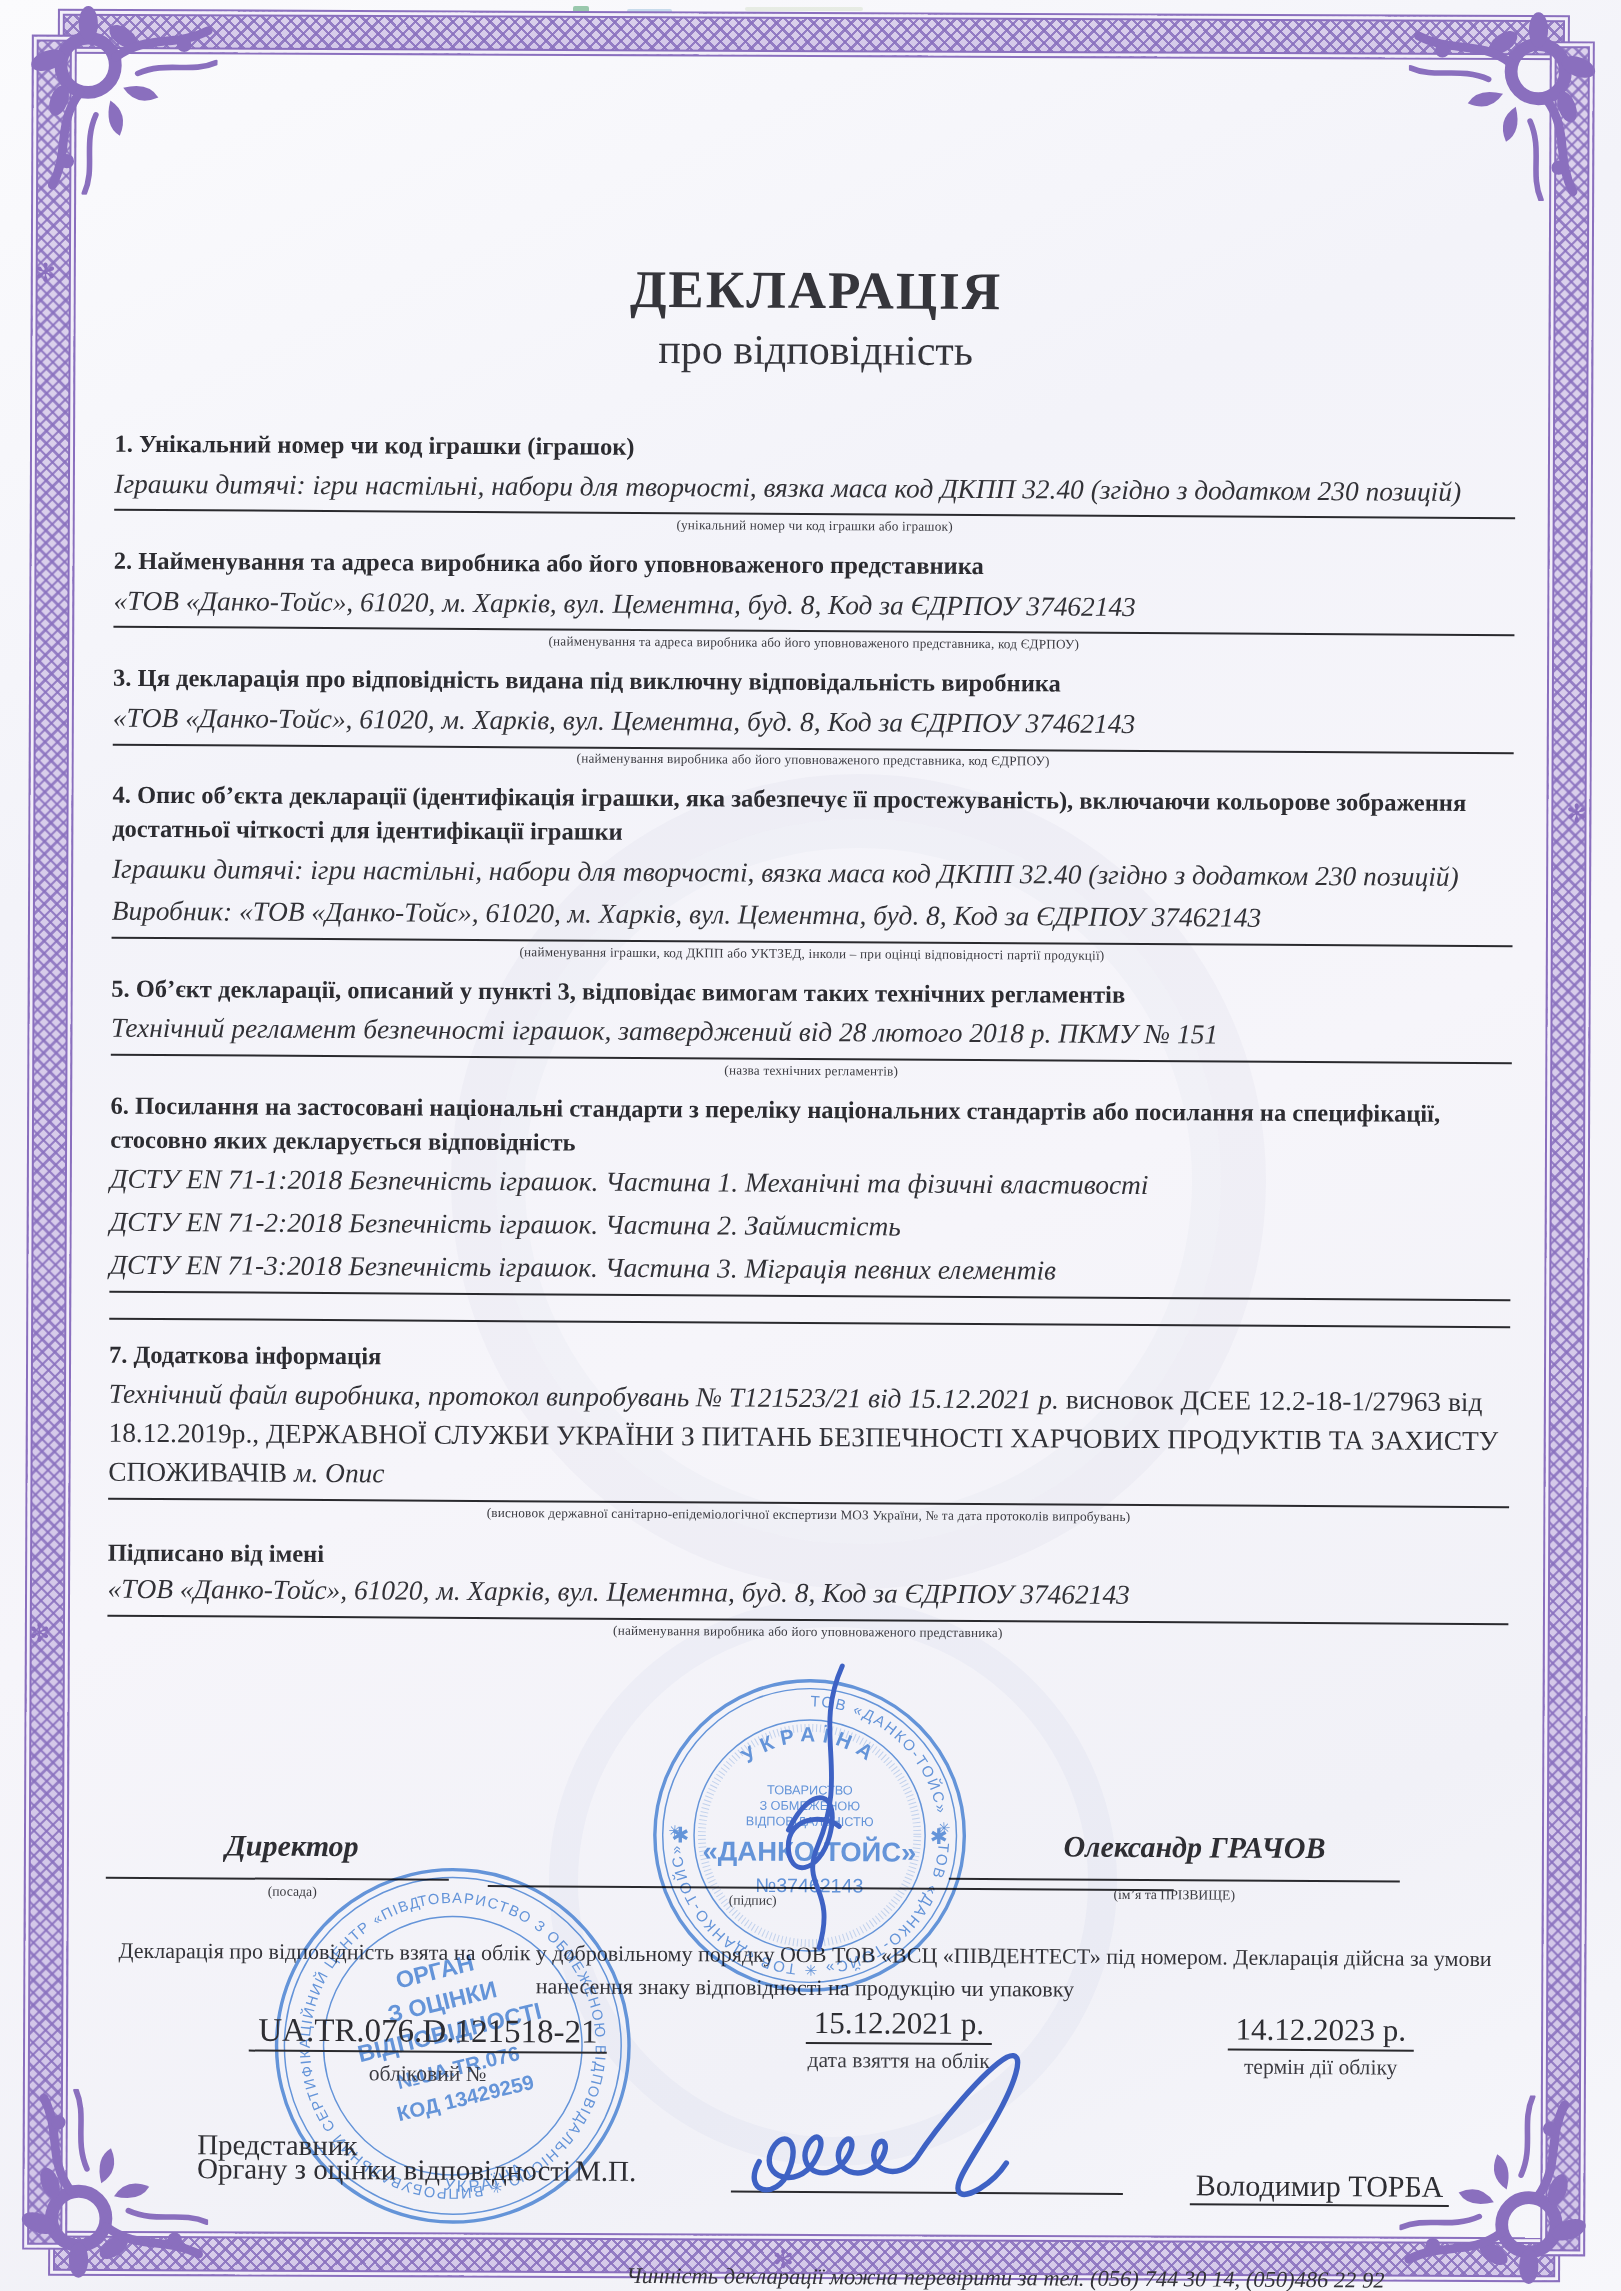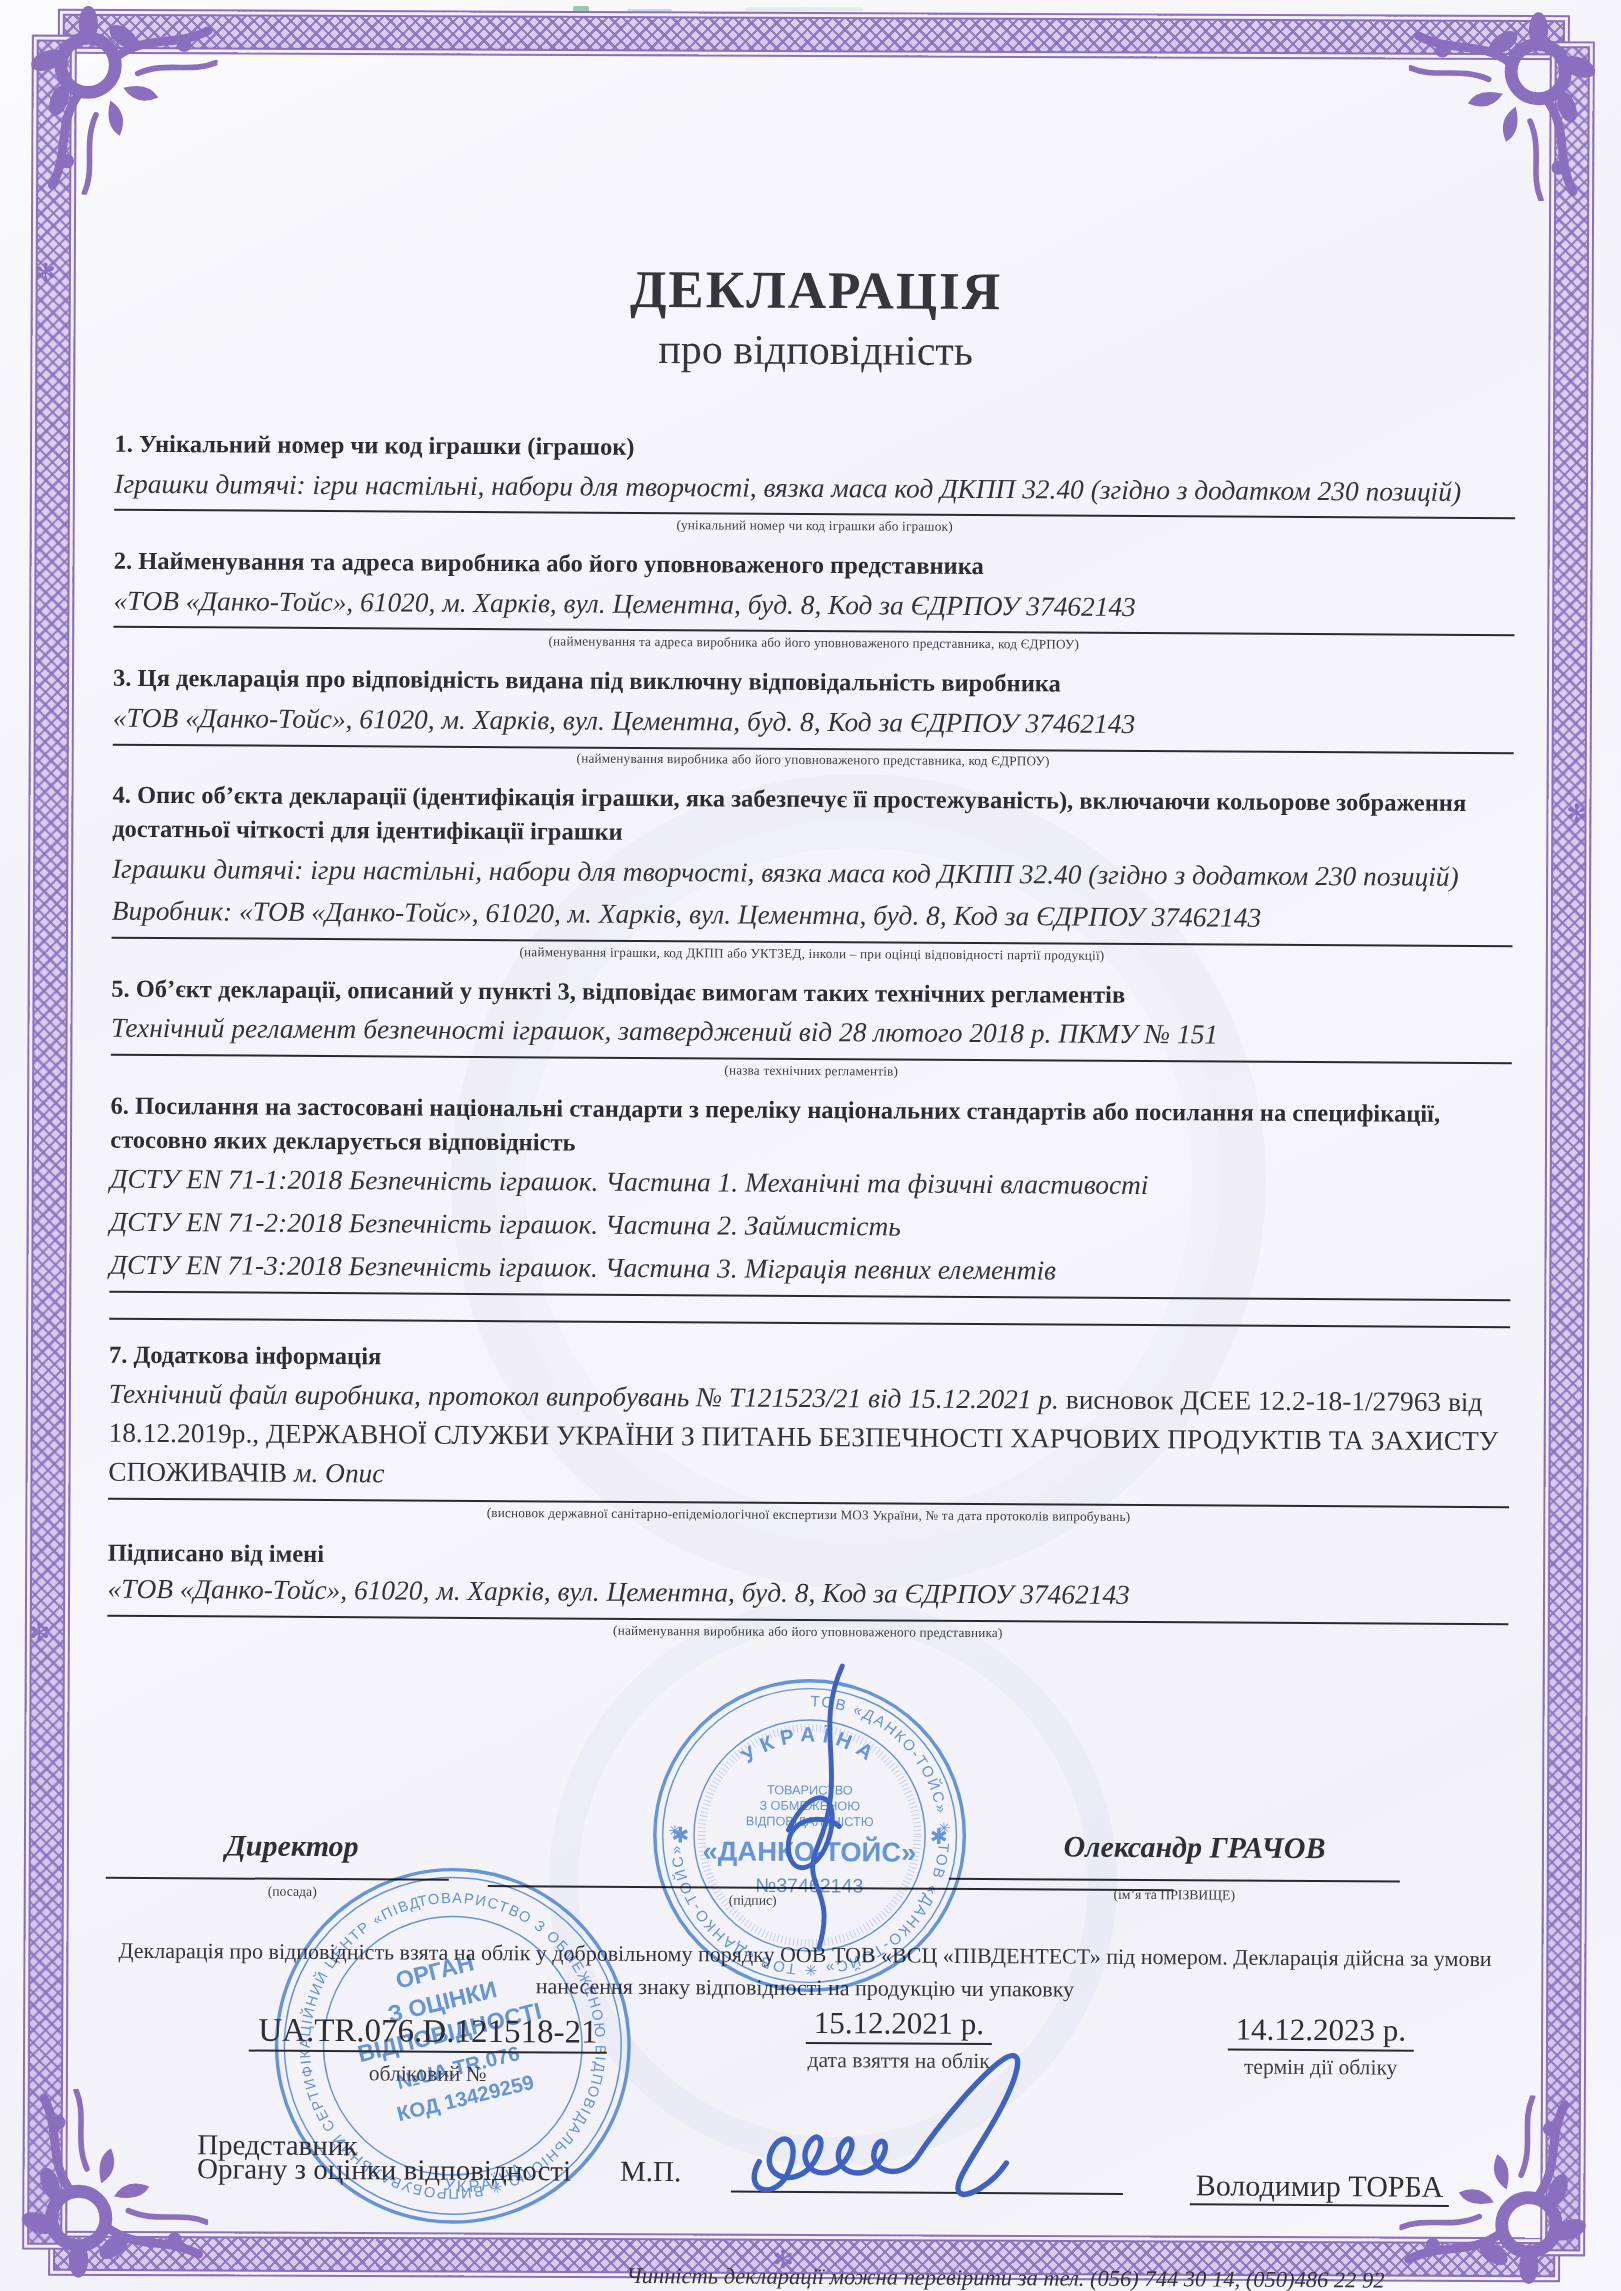--- a/index.html
+++ b/index.html
@@ -259,21 +259,21 @@
       <text font-size="17" letter-spacing="3"><textPath href="#p-bot" startOffset="50%" text-anchor="middle">УКРАЇНА</textPath></text>
     </svg>
 
     <div class="abs" style="left:88px;top:361px;width:470px;text-align:center;z-index:4;">
       <span class="big-num">UA.TR.076.D.121518-21</span>
     </div>
     <div class="abs plain-cap" style="left:88px;top:410px;width:470px;z-index:4;">обліковий №</div>
     <div class="abs rep-text" style="left:93px;top:478px;z-index:4;">Представник</div>
     <div class="abs" style="left:93px;top:502px;z-index:4;">
       <span class="rep-text">Органу з оцінки відповідності</span>
-      <span class="rep-text" style="margin-left:45px;">М.П.</span>
+      <span class="rep-text" style="">М.П.</span>
     </div>
 
     <div class="abs" style="left:647px;top:351px;width:294px;text-align:center;">
       <span class="date-txt">15.12.2021 р.</span>
     </div>
     <div class="abs plain-cap" style="left:647px;top:394px;width:294px;">дата взяття на облік</div>
 
     <svg class="abs" style="left:608px;top:392px;z-index:4;" width="412" height="167" viewBox="0 0 420 170">
       <path class="sig-stroke" stroke-width="5.5" d="M48,118 C30,150 66,158 78,128 C92,94 70,84 60,108 C50,134 86,146 104,118
            C120,92 104,84 96,104 C88,128 118,140 136,116 C150,96 138,86 130,104

